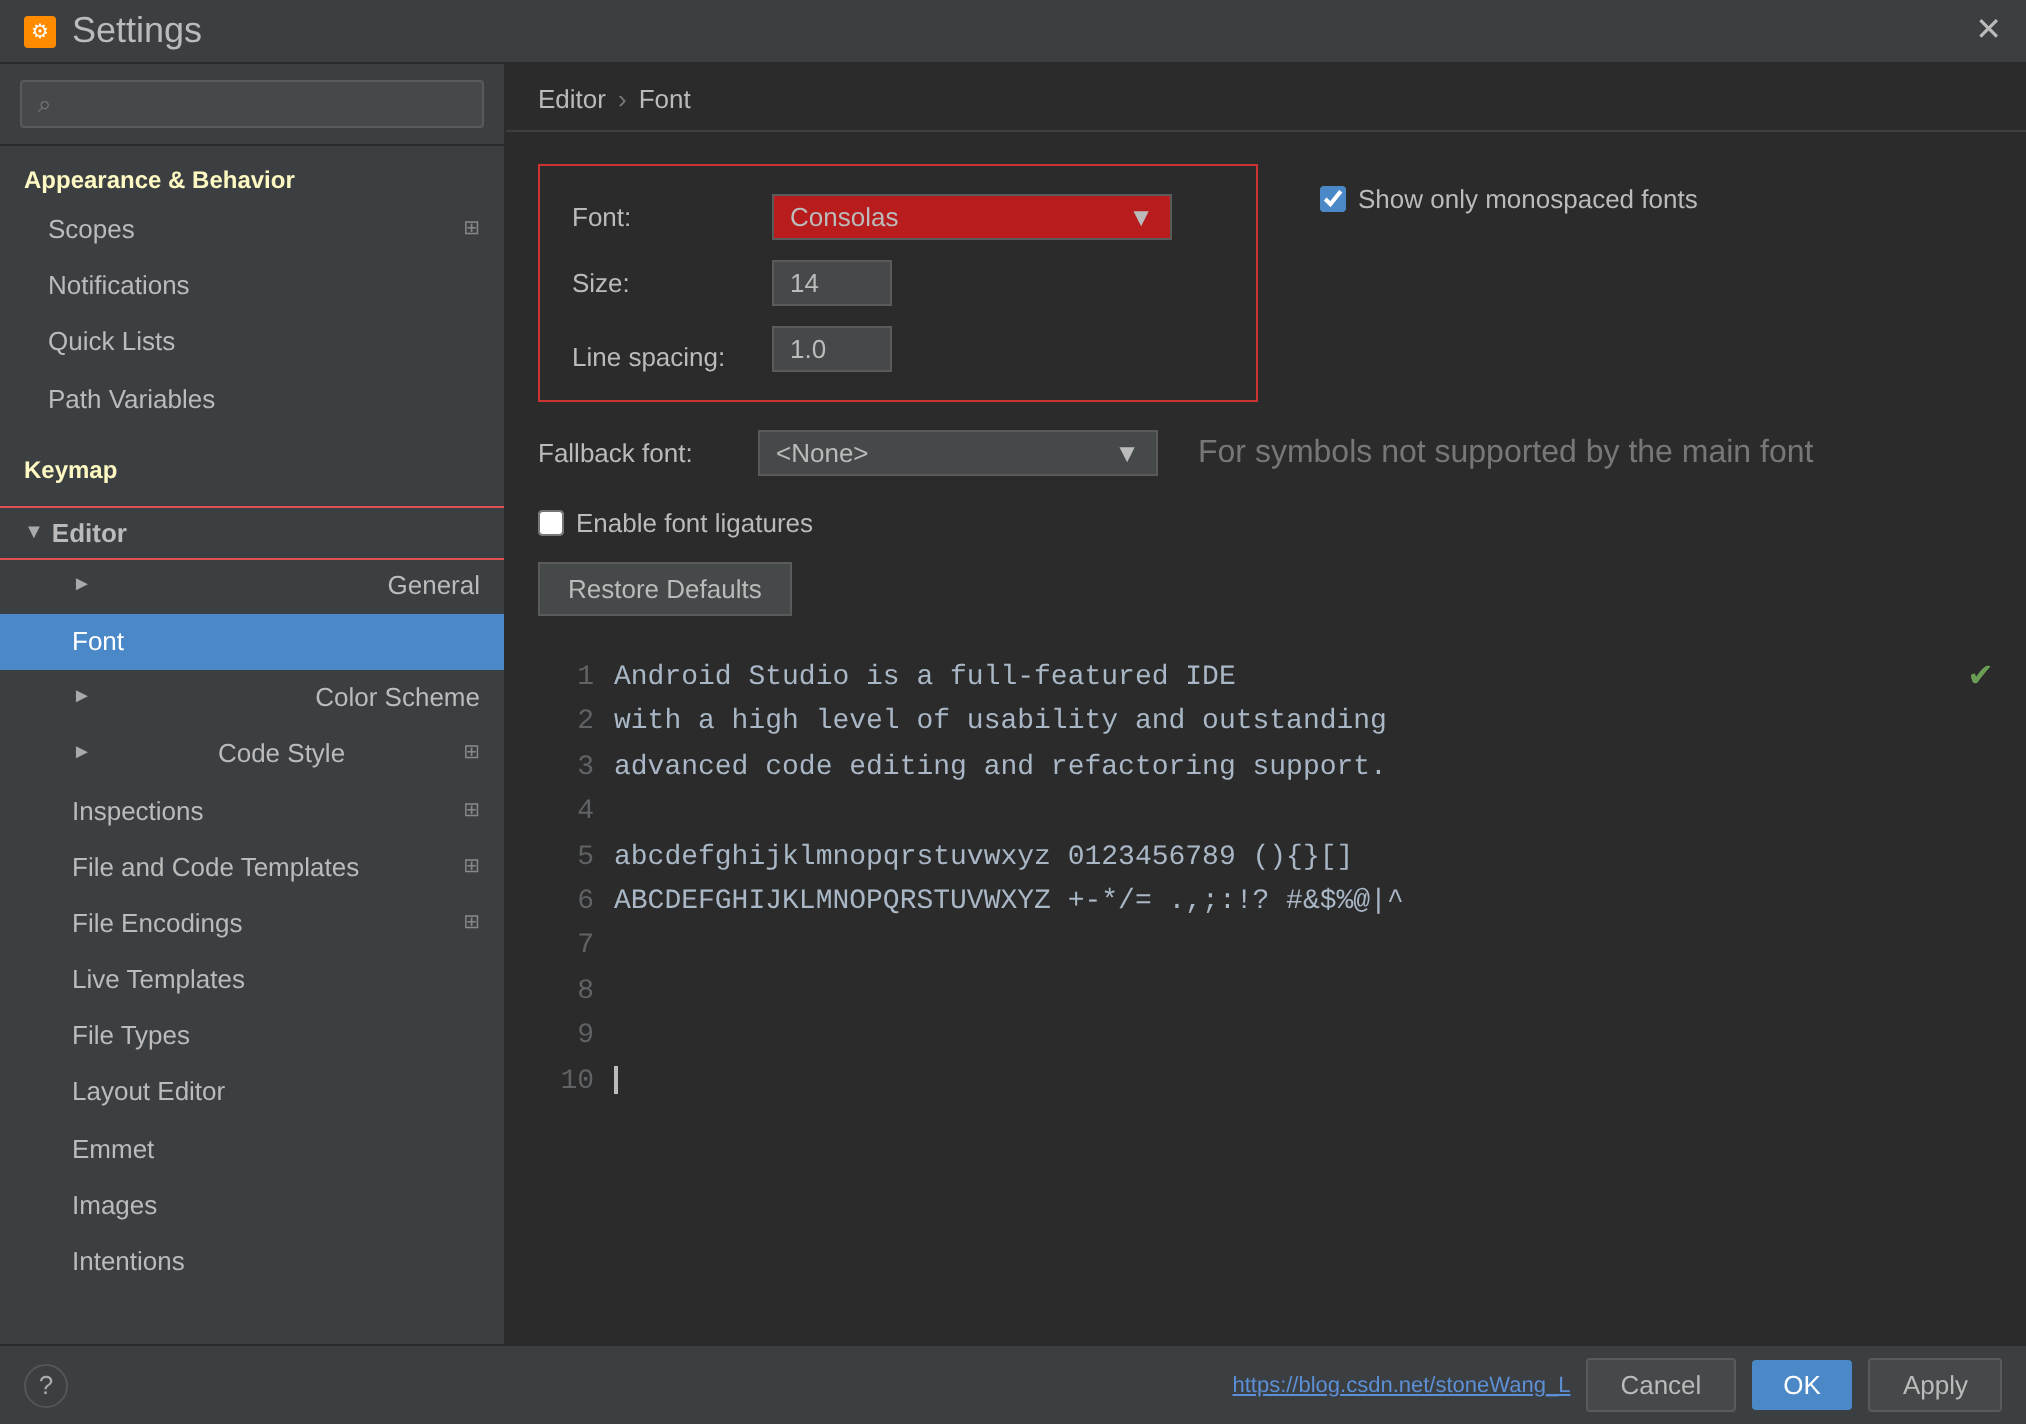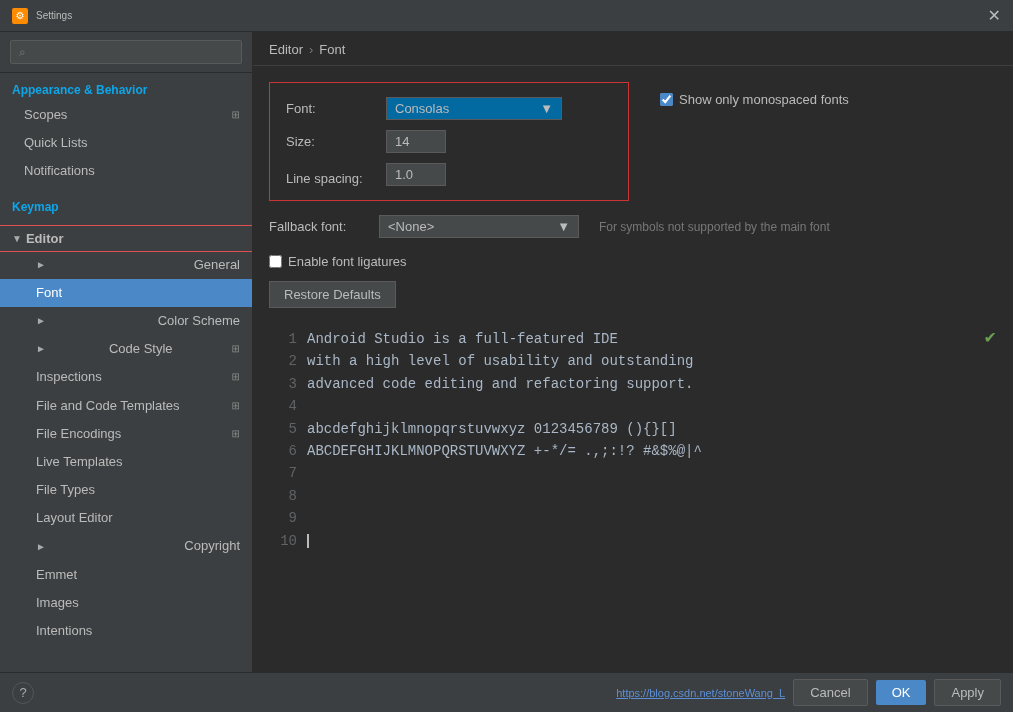--- a/index.html
+++ b/index.html
@@ -34,21 +34,21 @@
       background: #ff8c00;
       border-radius: 2px;
       font-size: 10px;
       display: flex;
       align-items: center;
       justify-content: center;
       color: white;
     }
     .title-bar-title {
       color: #bbbbbb;
-      font-size: 10px;
+      font-size: 18px;
     }
     .title-bar-close {
       cursor: pointer;
       color: #bbbbbb;
       font-size: 16px;
       line-height: 1;
     }
 
     
     .main-container {
@@ -84,21 +84,21 @@
     }
     .search-input::placeholder { color: #777; }
 
     .sidebar-section {
       padding: 4px 0;
     }
     .sidebar-group-label {
       padding: 6px 12px 4px 12px;
       font-size: 12px;
       font-weight: bold;
-      color: #0ea5e9;
+      color: #fef9c3;
       cursor: pointer;
     }
     .sidebar-item {
       padding: 5px 12px 5px 24px;
       cursor: pointer;
       display: flex;
       align-items: center;
       justify-content: space-between;
       color: #bbbbbb;
       font-size: 13px;
@@ -168,26 +168,26 @@
       align-items: center;
       margin-bottom: 10px;
     }
     .font-row:last-child { margin-bottom: 0; align-items: flex-end; }
     .font-label {
       width: 100px;
       color: #bbbbbb;
       font-size: 13px;
     }
     .font-dropdown {
-      background: #0369a1;
+      background: #b91c1c;
       border: 1px solid #5a5a5a;
       color: #bbbbbb;
       padding: 3px 8px;
       font-size: 13px;
-      width: 176px;
+      width: 200px;
       cursor: pointer;
       display: flex;
       align-items: center;
       justify-content: space-between;
     }
     .font-input {
       background: #45494a;
       border: 1px solid #5a5a5a;
       color: #bbbbbb;
       padding: 3px 8px;
@@ -224,21 +224,21 @@
       border: 1px solid #5a5a5a;
       color: #bbbbbb;
       padding: 3px 8px;
       font-size: 13px;
       width: 200px;
       cursor: pointer;
       display: flex;
       align-items: center;
       justify-content: space-between;
     }
-    .fallback-hint { color: #777; font-size: 12px; margin-left: 10px; }
+    .fallback-hint { color: #777; font-size: 16px; margin-left: 10px; }
 
     .ligature-row {
       display: flex;
       align-items: center;
       gap: 6px;
       margin-bottom: 12px;
       margin-top: 16px;
     }
     .restore-btn {
       background: #45494a;
@@ -358,24 +358,27 @@
       <input class="search-input" type="text" placeholder="⌕ " style="">
     </div>
 
     <div class="sidebar-section">
       <div class="sidebar-group-label">Appearance &amp; Behavior</div>
       <div class="sidebar-item">
         <span>Scopes</span>
         <span class="sidebar-item-icon">⊞</span>
       </div>
       <div class="sidebar-item">
+        <span>Notifications</span>
+      </div>
+      <div class="sidebar-item">
         <span>Quick Lists</span>
       </div>
       <div class="sidebar-item">
-        <span>Notifications</span>
+        <span>Path Variables</span>
       </div>
     </div>
 
     <div class="sidebar-section">
       <div class="sidebar-group-label">Keymap</div>
     </div>
 
     <div class="sidebar-section">
       <div class="sidebar-group-header selected-section">
         <span class="arrow down"></span>
@@ -410,24 +413,20 @@
         <span class="sidebar-item-icon">⊞</span>
       </div>
       <div class="sidebar-item" style="padding-left:36px;">
         <span>Live Templates</span>
       </div>
       <div class="sidebar-item" style="padding-left:36px;">
         <span>File Types</span>
       </div>
       <div class="sidebar-item" style="padding-left:36px;">
         <span>Layout Editor</span>
-      </div>
-      <div class="sidebar-item" style="padding-left:36px;">
-        <span class="arrow right"></span>
-        <span style="margin-left:4px;">Copyright</span>
       </div>
       <div class="sidebar-item" style="padding-left:36px;">
         <span>Emmet</span>
       </div>
       <div class="sidebar-item" style="padding-left:36px;">
         <span>Images</span>
       </div>
       <div class="sidebar-item" style="padding-left:36px;">
         <span>Intentions</span>
       </div>

